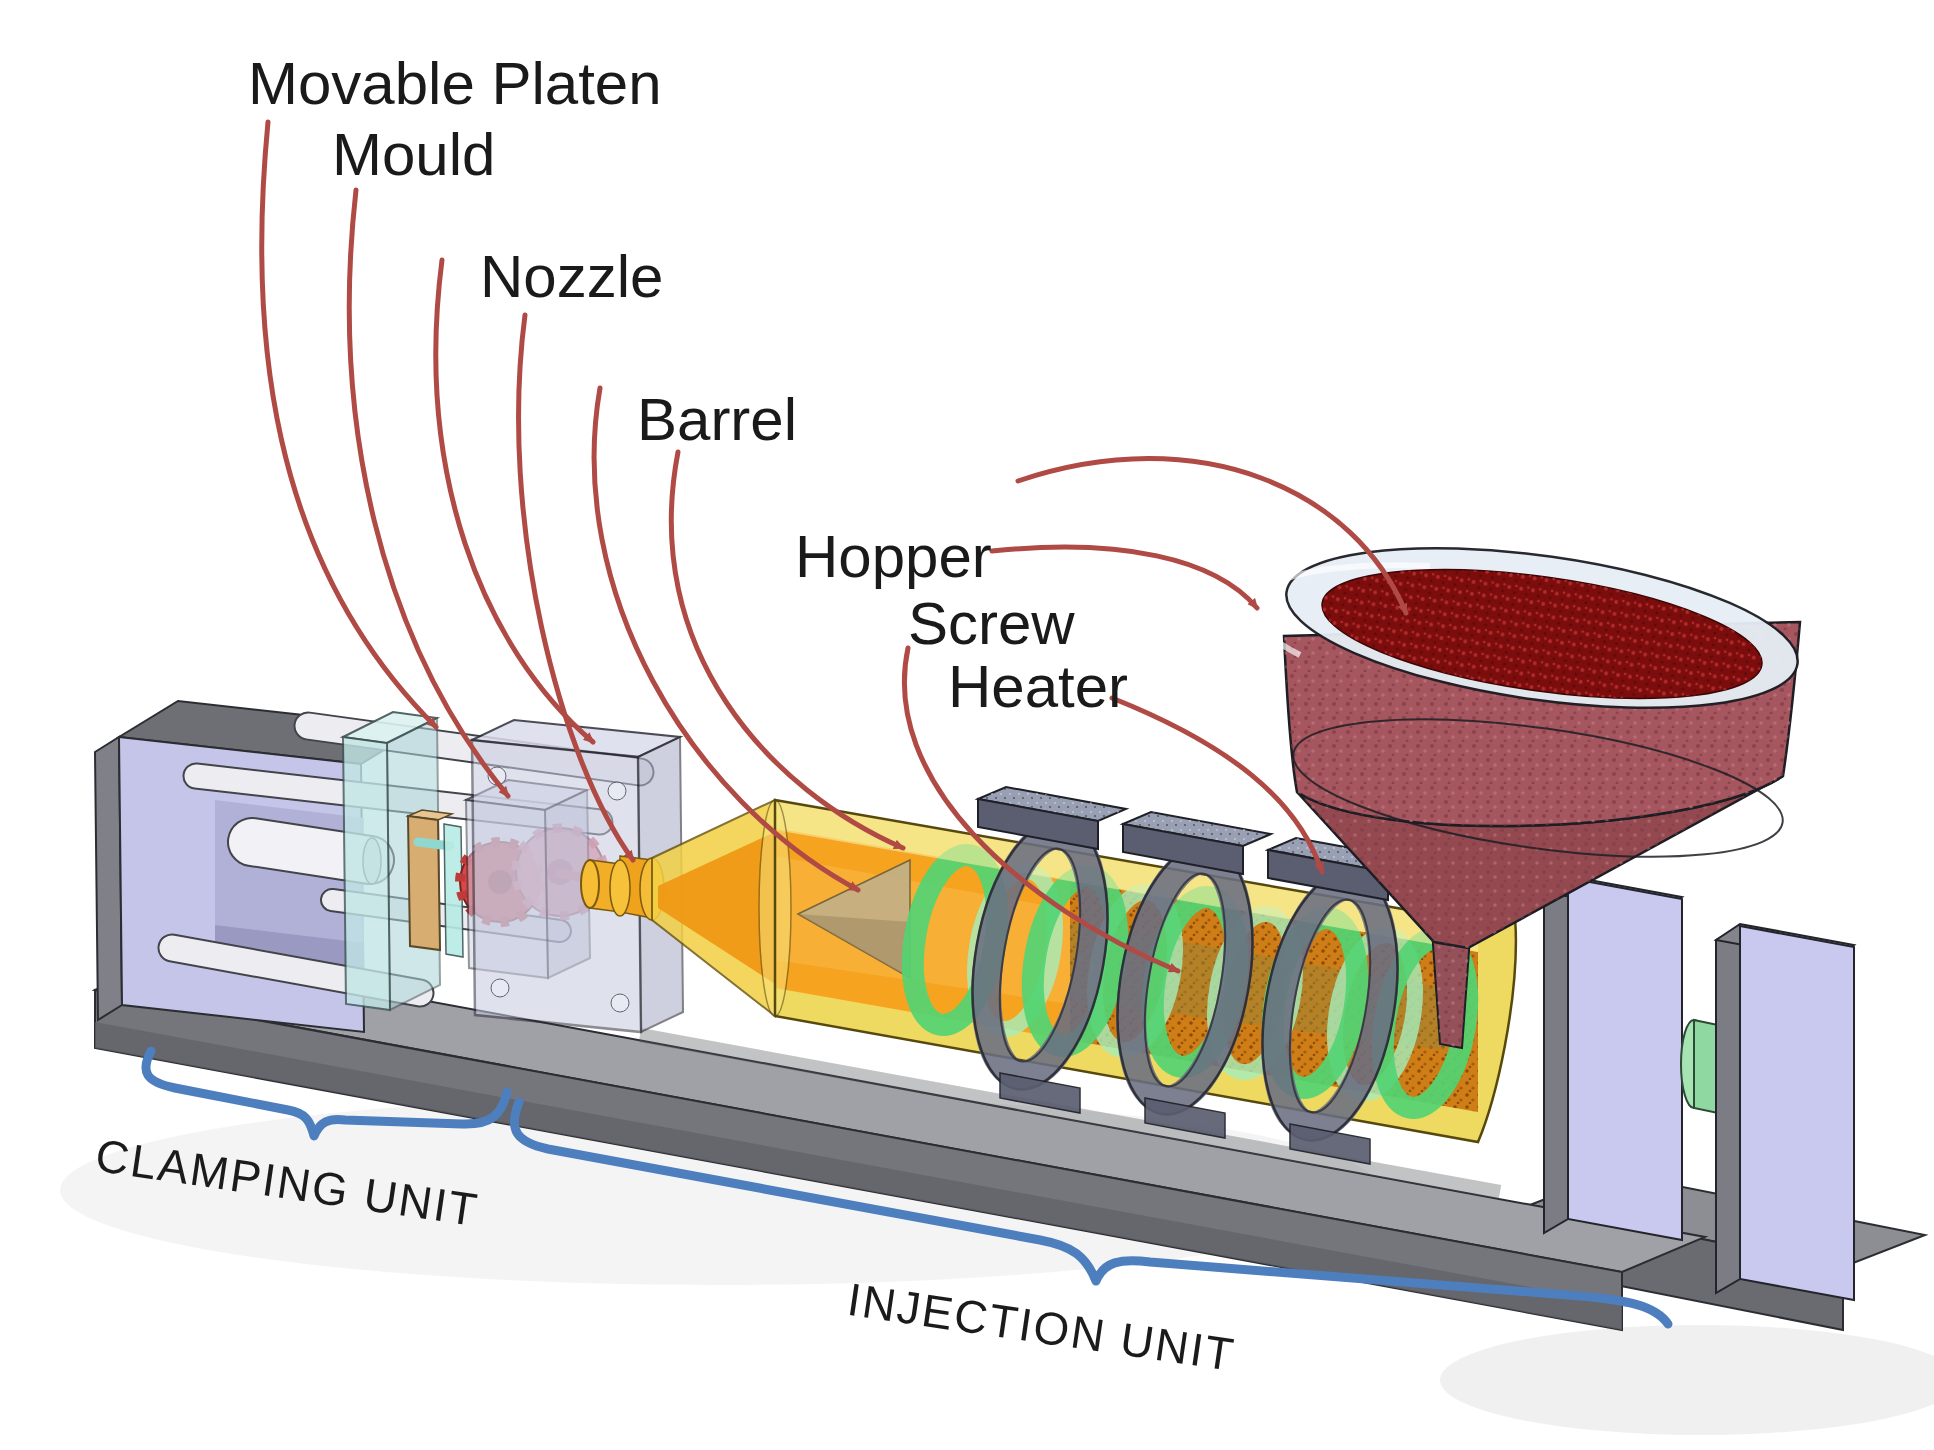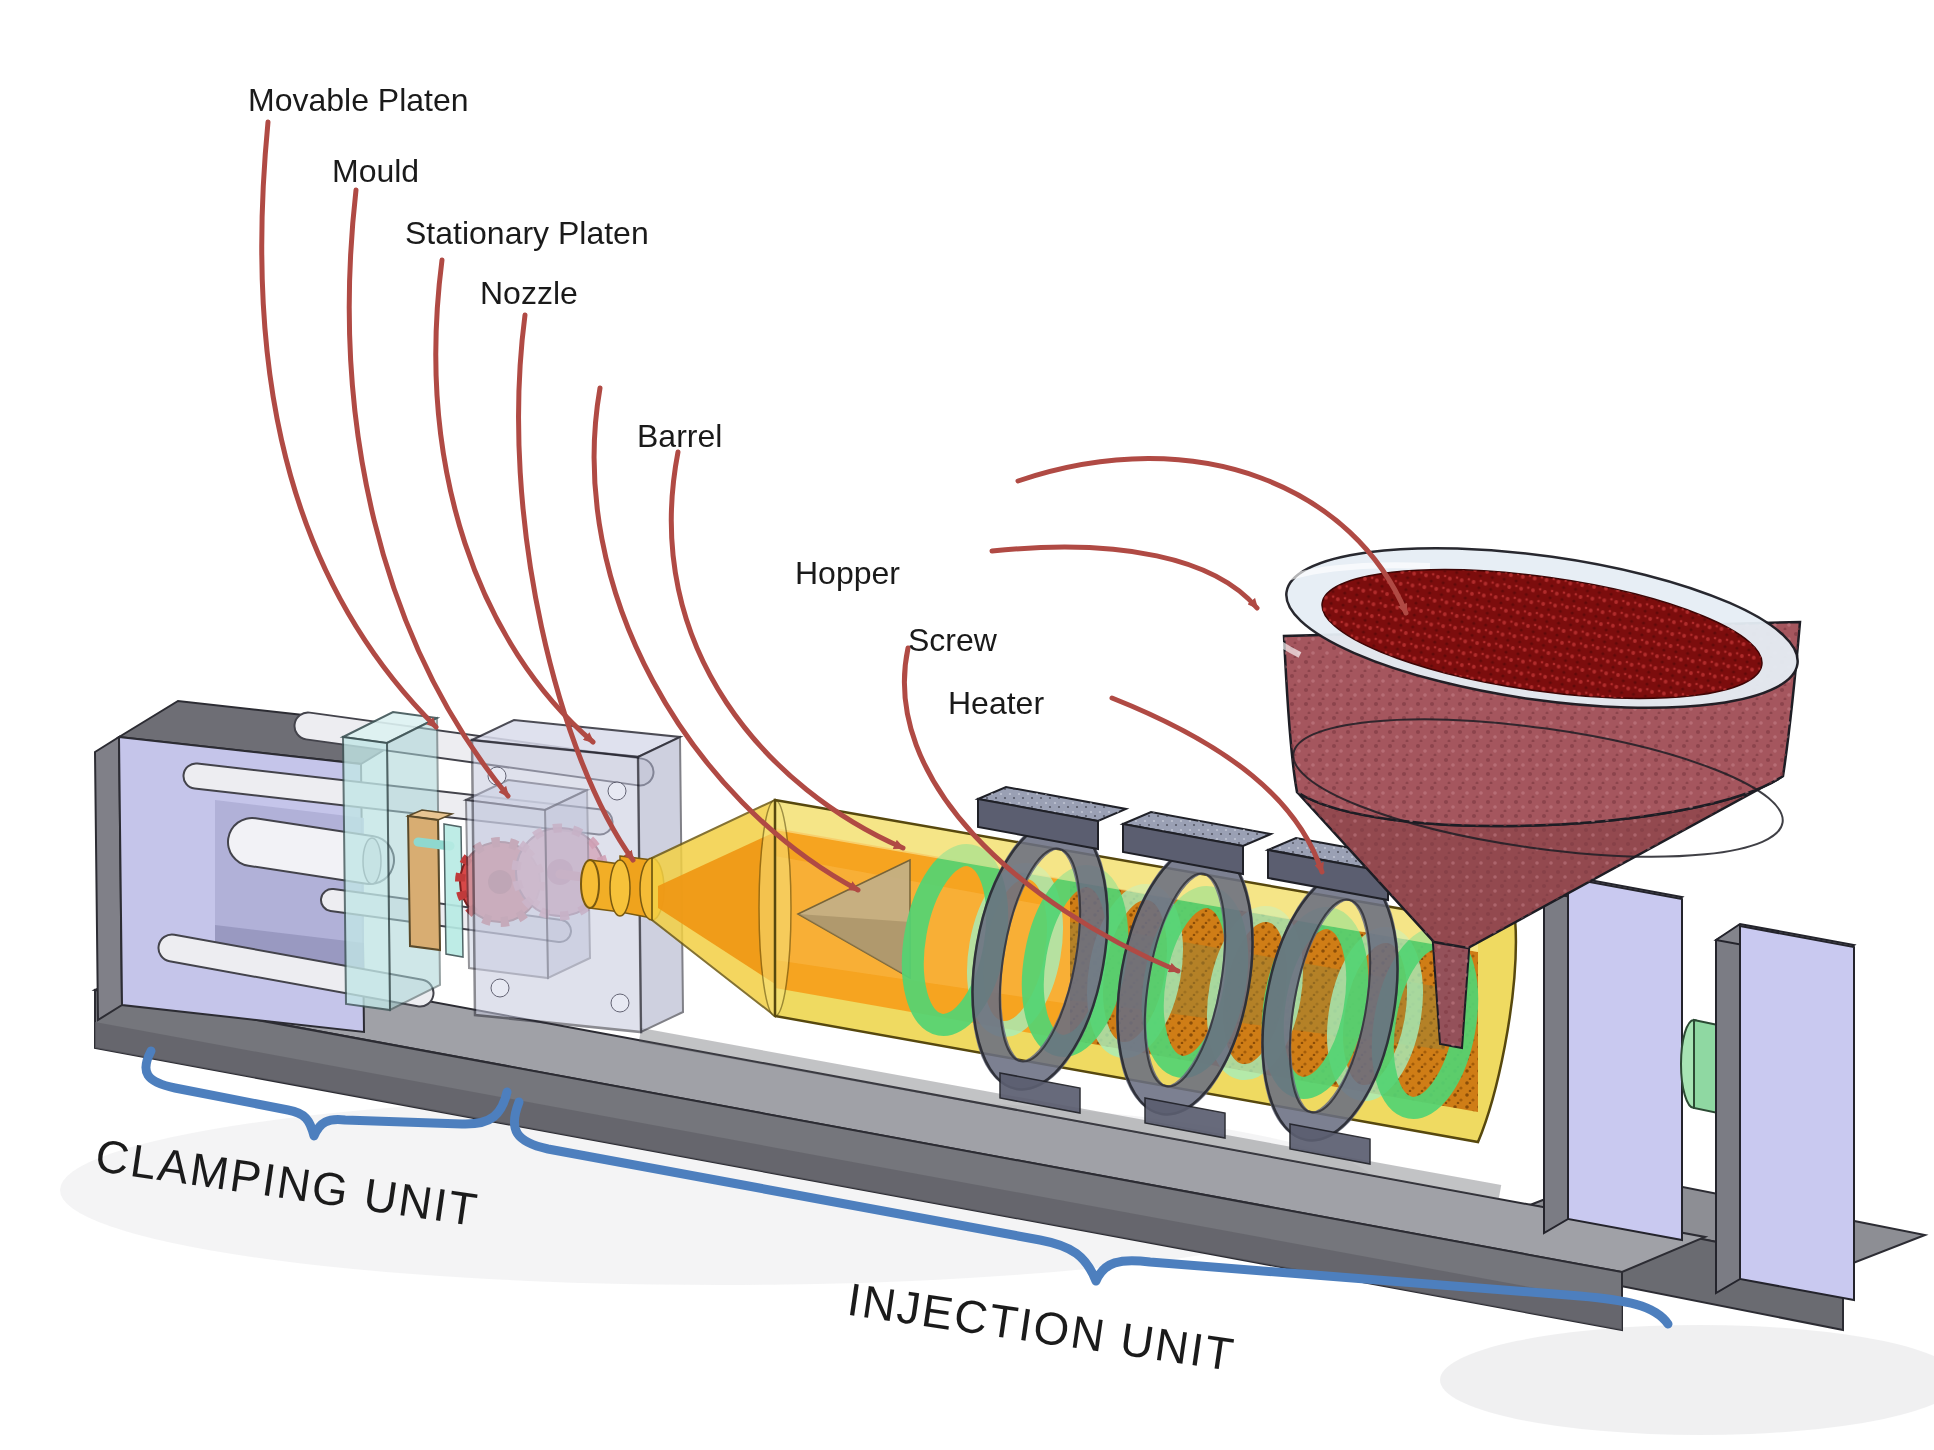--- a/index.html
+++ b/index.html
@@ -2,22 +2,22 @@
 <html><head>
 <meta charset="utf-8">
 <style>
   html,body{margin:0;padding:0;background:#ffffff;}
   .stage{
     position:relative;width:1934px;height:1450px;background:#ffffff;
     overflow:hidden;font-family:"Liberation Sans", sans-serif;
   }
   .stage svg{position:absolute;left:0;top:0;}
   .part-label{
-    position:absolute;font-size:32px;line-height:1.05;color:#1a1a1a;
-    white-space:nowrap;letter-spacing:0px;margin-top:32px;
+    position:absolute;font-size:60px;line-height:1.05;color:#1a1a1a;
+    white-space:nowrap;letter-spacing:0px;
   }
   .unit-label{
     position:absolute;font-size:46px;color:#1b1b1b;white-space:nowrap;
     letter-spacing:2px;transform:rotate(8.3deg);transform-origin:left top;
   }
 </style>
 </head>
 <body>
 
 <div class="stage">
@@ -230,21 +230,20 @@
     </g>
 
     <g fill="none" stroke="#4d7fbe" stroke-width="9" stroke-linecap="round" stroke-linejoin="round">
       <path d="M 151,1051 C 140,1072 146,1082 175,1088 L 288,1110 C 305,1113 310,1120 314,1136 C 320,1122 328,1118 345,1120 L 462,1124 C 492,1125 502,1114 507,1092"></path>
       <path d="M 519,1102 C 508,1130 516,1142 548,1149 L 1040,1240 C 1072,1246 1086,1256 1096,1281 C 1104,1262 1120,1258 1150,1262 L 1580,1296 C 1625,1300 1655,1305 1668,1324"></path>
     </g>
   </svg>
 
   <div class="part-label" style="left:248px;top:52px">Movable Platen</div>
   <div class="part-label" style="left:332px;top:123px">Mould</div>
-  <div class="part-label" style="left:405px;top:185px">Stationary Platen</div>
   <div class="part-label" style="left:480px;top:245px">Nozzle</div>
   <div class="part-label" style="left:637px;top:388px">Barrel</div>
   <div class="part-label" style="left:795px;top:525px">Hopper</div>
   <div class="part-label" style="left:908px;top:592px">Screw</div>
   <div class="part-label" style="left:948px;top:655px">Heater</div>
 
   <div class="unit-label" style="left:100px;top:1128px">CLAMPING UNIT</div>
   <div class="unit-label" style="left:852px;top:1272px">INJECTION UNIT</div>
 
 </div>

